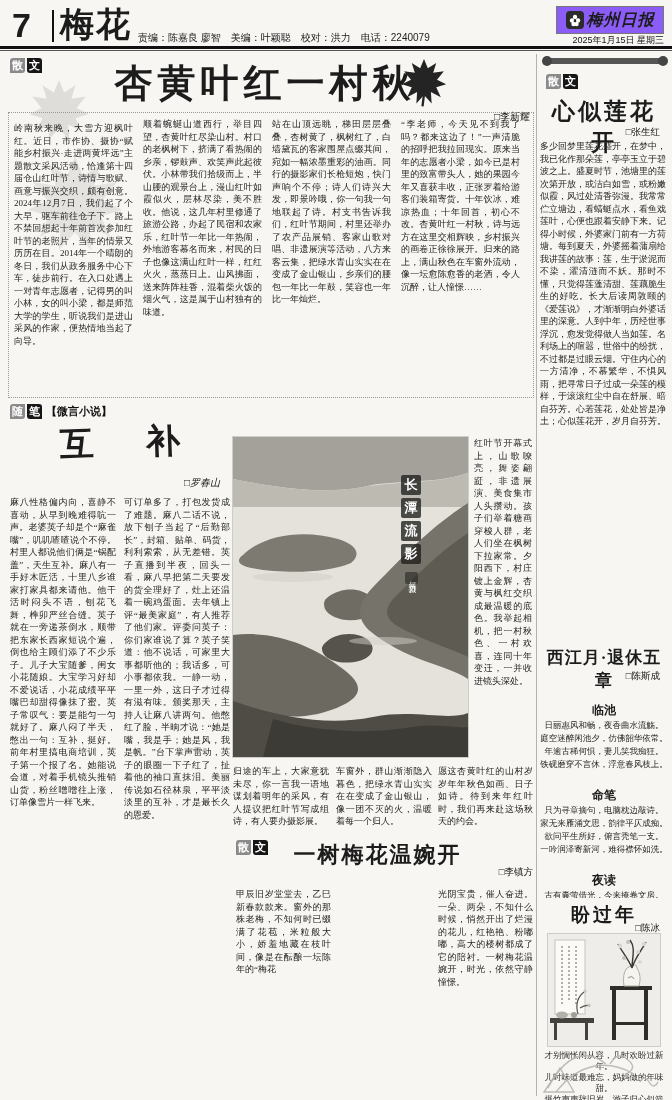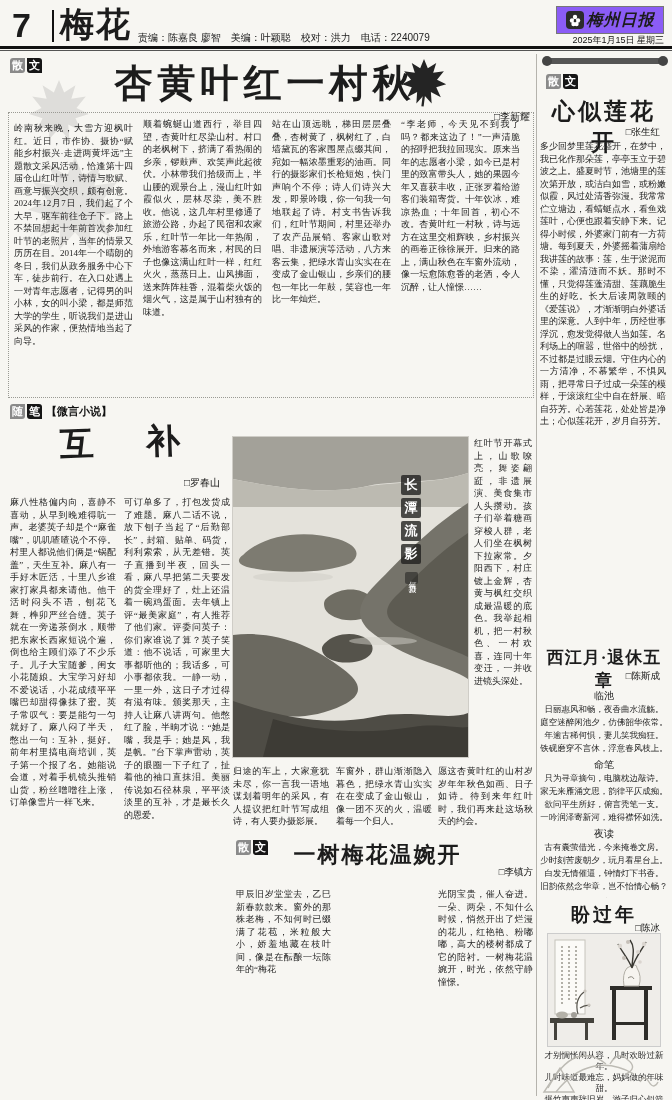--- a/index.html
+++ b/index.html
@@ -35,21 +35,21 @@
         border:1px dotted #9a9a94;}
   
   .main-title{position:absolute;left:100px;top:58px;width:330px;text-align:center;
         font-size:38px;font-weight:700;letter-spacing:5px;}
   .leaf-deco{position:absolute;pointer-events:none;}
   
   .rod{position:absolute;left:546px;top:58px;width:118px;height:6px;background:#555;border-radius:3px;}
   .rod::before,.rod::after{content:"";position:absolute;top:-2px;width:10px;height:10px;border-radius:50%;background:#444;}
   .rod::before{left:-4px;} .rod::after{right:-4px;}
   .rail-title{position:absolute;left:540px;width:128px;text-align:center;font-weight:900;}
-  .stanza-head{font-weight:400;font-size:10px;text-align:center;margin-top:3px;
+  .stanza-head{font-weight:700;font-size:12px;text-align:center;margin-top:16px;
         font-family:"Liberation Sans","DejaVu Sans",sans-serif;}
   .stanza-lines{font-size:8.5px;line-height:13px;text-align:center;white-space:pre-line;color:#242424;}
   
   .story-title{position:absolute;left:30px;top:420px;width:180px;text-align:center;font-size:34px;
         font-weight:900;letter-spacing:22px;transform:rotate(-2deg);text-indent:22px;}
   
   .photo{position:absolute;left:233px;top:437px;width:235px;height:320px;box-shadow:0 0 0 1px #cfcdc7;}
   .photo svg{display:block;}
   .cap-wrap{position:absolute;left:168px;top:38px;display:flex;flex-direction:column;gap:3px;align-items:center;}
   .cap-char{width:20px;height:20px;background:rgba(30,30,28,.78);color:#fff;font-size:13px;
@@ -196,21 +196,21 @@
       <path d="M100 48 q4 -8 9 0 t9 0"></path>
     </g>
   </svg>
 
   <div class="badge" style="left:10px;top:404px;">
     <span class="b1">随</span>
     <span class="b2">笔</span>
     <span class="tag">【微言小说】</span>
   </div>
   <div class="story-title">互  补</div>
-  <div class="byline" style="left:120px;top:476px;width:100px;">□罗春山</div>
+  <div class="byline" style="left:120px;top:476px;width:100px;font-style:italic;">□罗春山</div>
   <div class="col" style="left:10px;top:496px;width:106px;height:596px;">麻八性格偏内向，喜静不喜动，从早到晚难得吭一声。老婆英子却是个“麻雀嘴”，叽叽喳喳说个不停。村里人都说他们俩是“锅配盖”，天生互补。麻八有一手好木匠活，十里八乡谁家打家具都来请他。他干活时闷头不语，刨花飞舞，榫卯严丝合缝。英子就在一旁递茶倒水，顺带把东家长西家短说个遍，倒也给主顾们添了不少乐子。儿子大宝随爹，闺女小花随娘。大宝学习好却不爱说话，小花成绩平平嘴巴却甜得像抹了蜜。英子常叹气：要是能匀一匀就好了。麻八闷了半天，憋出一句：互补，挺好。前年村里搞电商培训，英子第一个报了名。她能说会道，对着手机镜头推销山货，粉丝噌噌往上涨，订单像雪片一样飞来。</div>
   <div class="col" style="left:124px;top:496px;width:106px;height:596px;">可订单多了，打包发货成了难题。麻八二话不说，放下刨子当起了“后勤部长”，封箱、贴单、码货，利利索索，从无差错。英子直播到半夜，回头一看，麻八早把第二天要发的货全理好了，灶上还温着一碗鸡蛋面。去年镇上评“最美家庭”，有人推荐了他们家。评委问英子：你们家谁说了算？英子笑道：他不说话，可家里大事都听他的；我话多，可小事都依我。一静一动，一里一外，这日子才过得有滋有味。颁奖那天，主持人让麻八讲两句。他憋红了脸，半晌才说：“她是嘴，我是手；她是风，我是帆。”台下掌声雷动，英子的眼圈一下子红了，扯着他的袖口直抹泪。美丽传说如石径林泉，平平淡淡里的互补，才是最长久的恩爱。</div>
 
   <div class="photo">
     <svg width="235" height="320" viewBox="0 0 235 320" preserveAspectRatio="none">
       <rect width="235" height="320" fill="#e7e5df"></rect>
       <path d="M0 0 H235 V36 C200 48 160 42 130 50 C90 58 40 50 0 42 Z" fill="#a3a199"></path>
       <path d="M0 42 C40 50 90 58 130 50 C160 44 200 48 235 36 V70 C180 82 120 76 60 84 C30 88 10 84 0 80 Z" fill="#bcbab1"></path>
       <rect x="0" y="70" width="235" height="250" fill="#e4e2db"></rect>
       <path d="M10 118 C30 98 70 92 105 102 C125 108 128 118 118 126 C90 138 40 136 14 130 C4 127 4 122 10 118 Z" fill="#7d7b71"></path>

